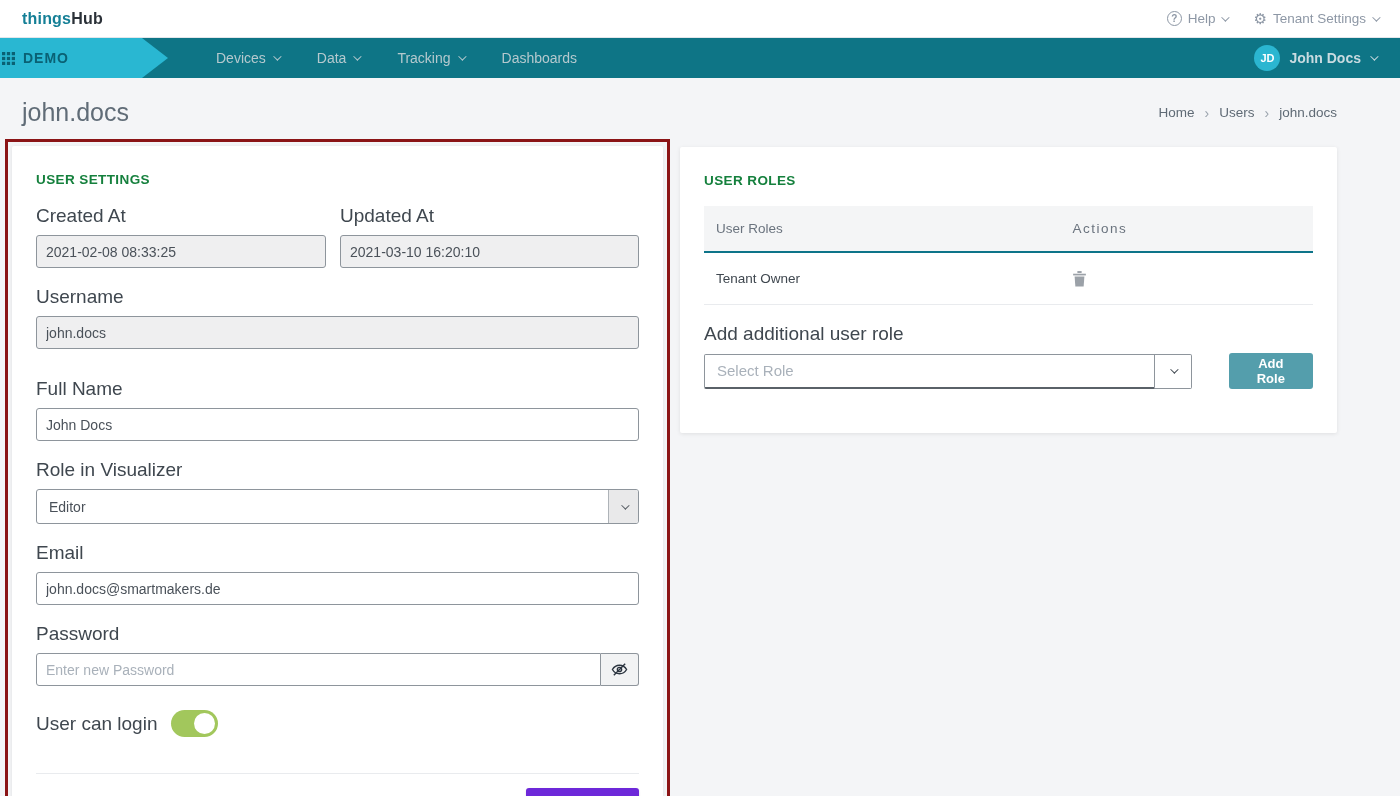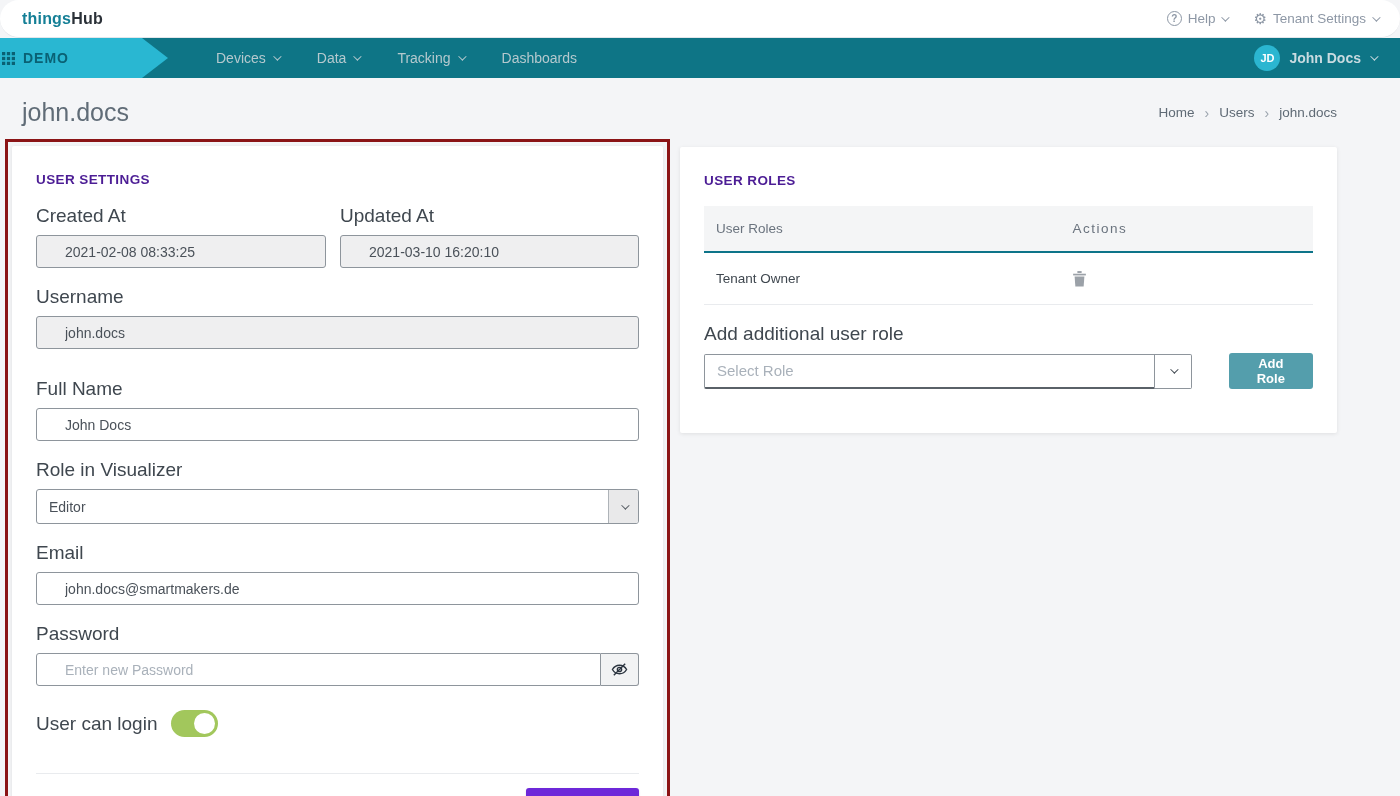--- a/index.html
+++ b/index.html
@@ -1,20 +1,20 @@
 <!DOCTYPE html>
 <html><head>
 <meta charset="utf-8">
 <style>
   * { margin:0; padding:0; box-sizing:border-box; }
   html,body { width:1400px; height:796px; overflow:hidden; }
   body { font-family:"Liberation Sans", sans-serif; background:#f4f5f7; color:#40474e; }
 
   
-  .topbar { height:38px; background:#fff; border-bottom:1px solid #e3e6ea; display:flex; align-items:center; justify-content:space-between; padding:0 22px;border-radius:19px; }
+  .topbar { height:38px; background:#fff; border-bottom:1px solid #e3e6ea; display:flex; align-items:center; justify-content:space-between; padding:0 22px; }
   .logo { font-size:16px; font-weight:bold; letter-spacing:.2px; cursor:pointer; }
   .logo .p1 { color:#147f96; }
   .logo .p2 { color:#2b3138; }
   .topbar-right { display:flex; align-items:center; gap:26px; color:#8d97a5; font-size:13.5px; }
   .top-item { display:flex; align-items:center; gap:6px; cursor:pointer; }
   .qmark { width:15px; height:15px; border:1.3px solid #8d97a5; border-radius:50%; font-size:10px; display:flex; align-items:center; justify-content:center; font-weight:bold; }
   .gear { font-size:15px; line-height:1; }
   .chev { width:6px; height:6px; border-right:1.5px solid currentColor; border-bottom:1.5px solid currentColor; display:inline-block; transform:rotate(45deg) translateY(-2px); }
 
   
@@ -32,26 +32,26 @@
   .breadcrumb { font-size:13.5px; color:#5f6a75; display:flex; align-items:center; gap:10px; }
   .breadcrumb .sep { color:#9aa3ad; font-size:14px; }
 
   
   .content { display:flex; align-items:flex-start; padding:0 63px 0 5px; gap:10px; }
   .card { background:#fff; border-radius:2px; box-shadow:0 1px 4px rgba(0,0,0,.09); }
   .left-wrap { border:3px solid #8b1416; width:665px; padding:4px 4px 15px 4px; flex:0 0 auto; }
   .left-card { width:100%; padding:26px 24px 26px; }
   .right-card { flex:1; margin-top:8px; padding:26px 24px 44px; }
 
-  .sec-heading { font-size:13.5px; font-weight:bold; color:#4c1d95; letter-spacing:.4px; margin-bottom:18px; }
+  .sec-heading { font-size:13.5px; font-weight:bold; color:#15803d; letter-spacing:.4px; margin-bottom:18px; }
 
   .group { margin-bottom:18px; }
   .group.xgap { margin-bottom:29px; }
   .flabel { display:block; font-size:19px; color:#3f474f; margin-bottom:8px; }
-  .tinput { width:100%; height:33px; border:1px solid #8e959c; border-radius:3px; padding:0 28px; font-size:14px; color:#4a5159; font-family:"Liberation Sans",sans-serif; background:#fff; outline:none; }
+  .tinput { width:100%; height:33px; border:1px solid #8e959c; border-radius:3px; padding:0 9px; font-size:14px; color:#4a5159; font-family:"Liberation Sans",sans-serif; background:#fff; outline:none; }
   .tinput:disabled { background:#efeff0; color:#4a5159; }
   .tinput::placeholder { color:#a9b1ba; }
   .two-col { display:flex; gap:14px; margin-bottom:18px; }
   .two-col .group { margin-bottom:0; }
   .col-a { width:290px; }
   .col-b { flex:1; }
 
   .select-box { display:flex; height:35px; border:1px solid #8e959c; border-radius:3px; overflow:hidden; background:#fff; cursor:pointer; }
   .select-box .sel-val { flex:1; display:flex; align-items:center; padding:0 12px; font-size:14px; color:#4a5159; }
   .sel-arrow { width:30px; background:#e9e9ea; border-left:1px solid #aeb3b8; display:flex; align-items:center; justify-content:center; color:#555c63; }

